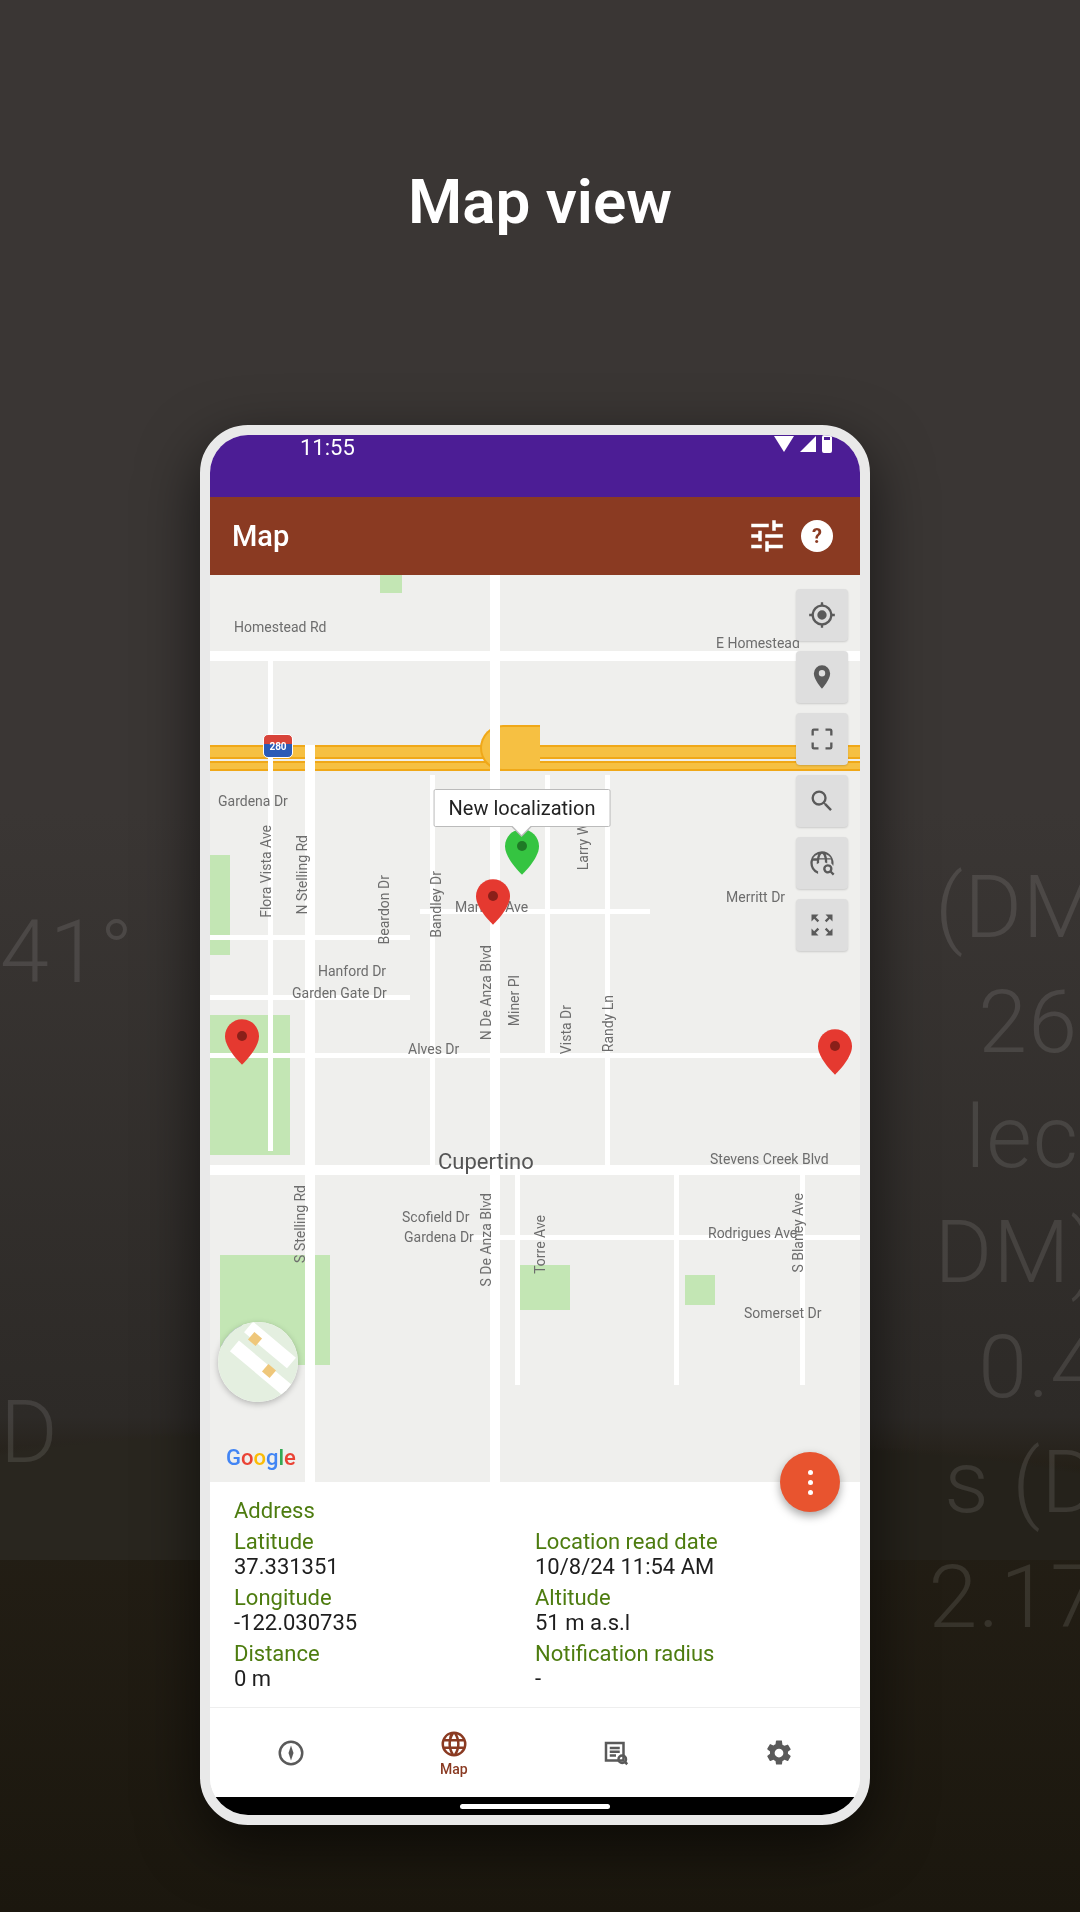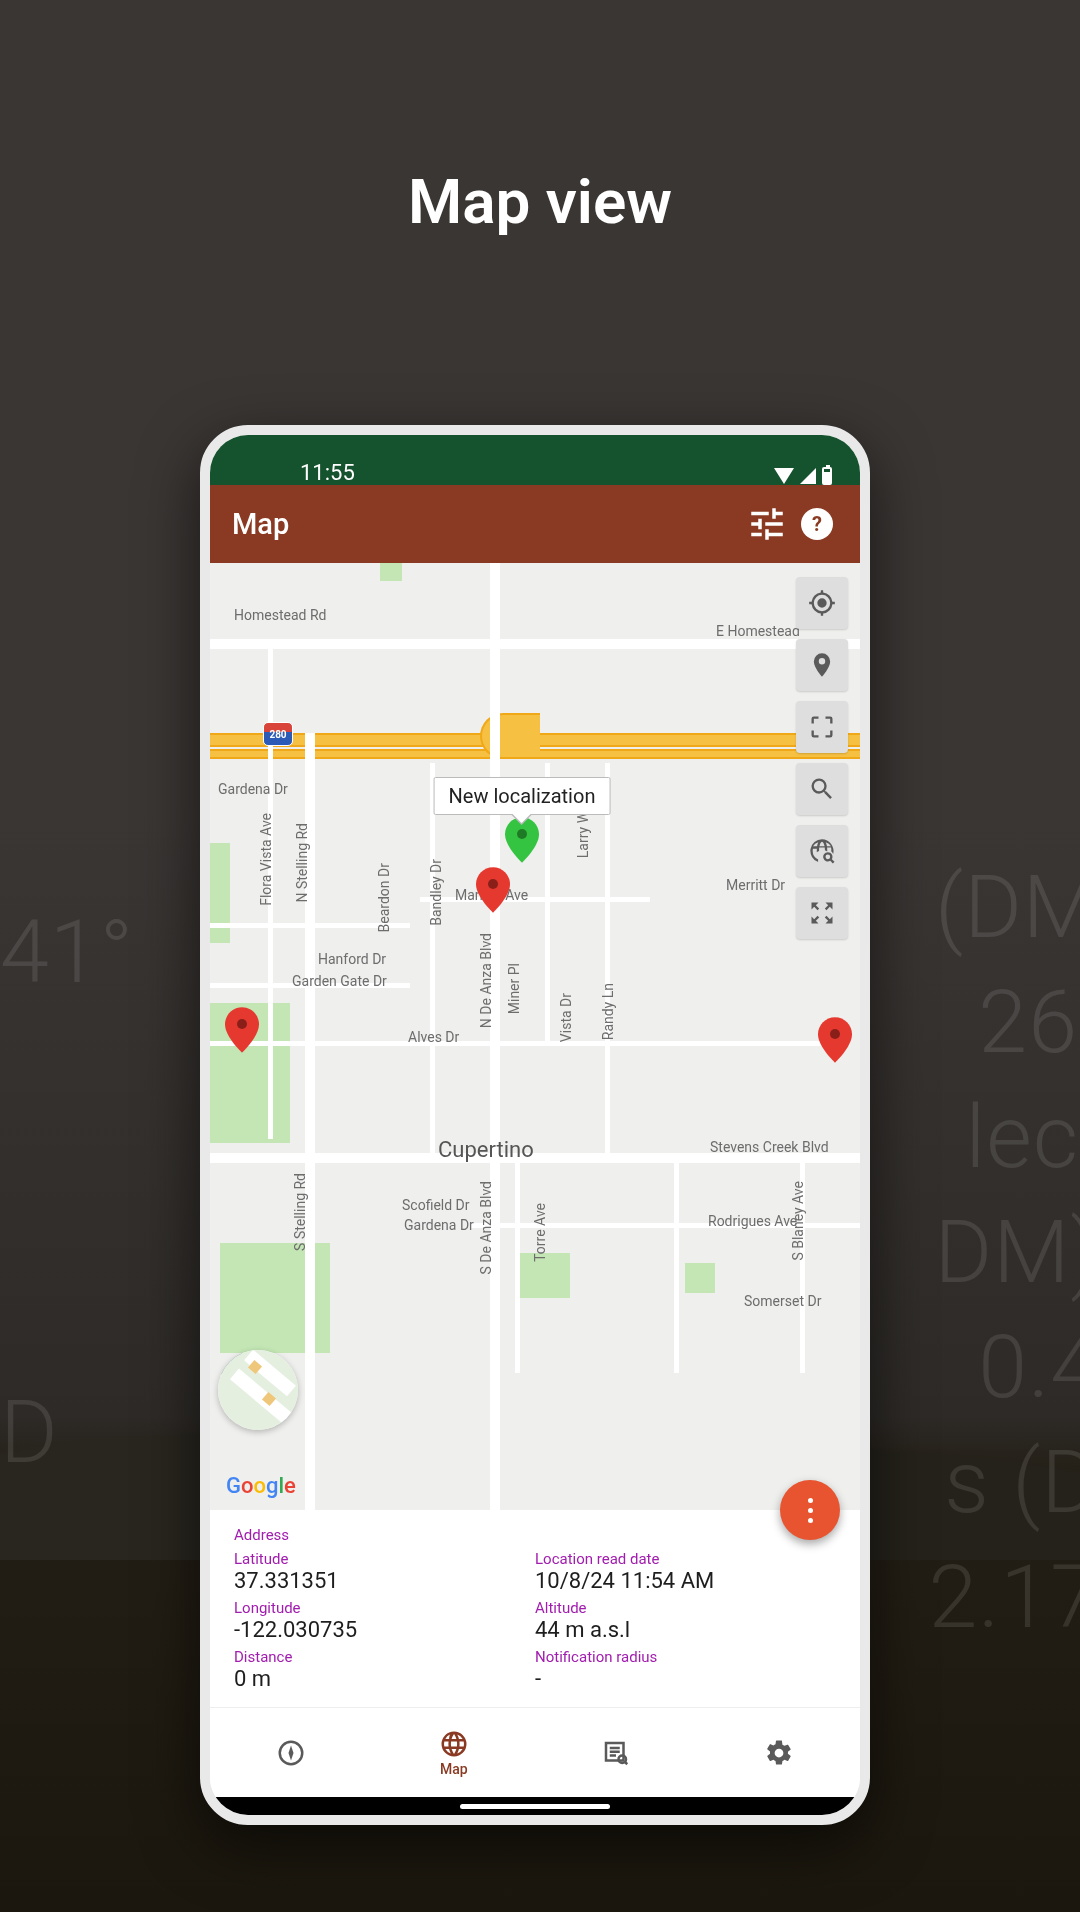--- a/index.html
+++ b/index.html
@@ -24,21 +24,21 @@
 .promo-title { position:absolute; top:165px; left:0; right:0; text-align:center; color:#fff; font-size:62px; font-weight:600; }
 
 .phone {
   position:absolute; left:200px; top:425px; width:670px; height:1400px;
   background:#f5f5f5; border-radius:48px; border:10px solid #e9e9e9;
   box-shadow:0 20px 60px rgba(0,0,0,0.6);
   overflow:hidden;
 }
 .screen { position:absolute; inset:0; display:flex; flex-direction:column; background:#fff; }
 
-.statusbar { height:50px; background:#14532d; color:#fff; display:flex; align-items:flex-end; padding:0 28px 0 90px; font-size:22px; }
+.statusbar { height:62px; background:#4c1d95; color:#fff; display:flex; align-items:flex-start; padding:0 28px 0 90px; font-size:22px; }
 .statusbar .sb-time{flex:0 0 auto}
 .statusbar .sb-spacer{flex:1}
 .sb-icons{display:flex;align-items:center;gap:6px}
 .sb-wifi,.sb-cell,.sb-batt{display:inline-block}
 .sb-wifi{width:0;height:0;border-left:10px solid transparent;border-right:10px solid transparent;border-top:16px solid #fff}
 .sb-cell{width:0;height:0;border-left:16px solid transparent;border-bottom:16px solid #fff}
 .sb-batt{width:10px;height:18px;border:2px solid #fff;border-radius:2px;position:relative;background:linear-gradient(#fff,#fff) bottom/100% 80% no-repeat}
 .sb-batt::before{content:"";position:absolute;top:-4px;left:2px;width:4px;height:2px;background:#fff}
 
 .appbar { height:78px; background:#8a3a22; color:#fff; display:flex; align-items:center; padding:0 22px; }
@@ -91,21 +91,21 @@
 .scout-badge .mini{position:absolute;inset:0;background:#e4efe0}
 .scout-badge .mini::after{content:"";position:absolute;left:30%;top:20%;width:70%;height:14px;background:#fff;transform:rotate(40deg)}
 .scout-badge .mini::before{content:"";position:absolute;left:10%;top:50%;width:90%;height:14px;background:#fff;transform:rotate(40deg)}
 .scout-badge .st1{position:absolute;left:40%;top:15%;width:10px;height:10px;background:#efc77a;transform:rotate(40deg)}
 .scout-badge .st2{position:absolute;left:58%;top:55%;width:10px;height:10px;background:#efc77a;transform:rotate(40deg)}
 
 .fab{position:absolute;right:20px;width:60px;height:60px;border-radius:50%;background:#e8542f;box-shadow:0 4px 10px rgba(0,0,0,0.35);display:flex;flex-direction:column;align-items:center;justify-content:center;gap:5px}
 .fab span{width:5px;height:5px;background:#fff;border-radius:50%}
 
 .info-panel{background:#fff;padding:16px 24px 10px;position:relative}
-.info-lbl{font-size:15px;color:#a21caf}
+.info-lbl{font-size:22px;color:#4d7c0f}
 .info-val{font-size:22px;color:#1e1e1e;margin-bottom:8px}
 .info-grid{display:flex;gap:0;margin-top:6px}
 .info-col{flex:1}
 .info-col .info-val{margin-bottom:6px}
 
 .bottomnav{height:90px;background:#fff;border-top:1px solid #eee;display:flex}
 .nav-item{flex:1;display:flex;flex-direction:column;align-items:center;justify-content:center;gap:2px;color:#5a5a5a}
 .nav-item.active{color:#8a3a22}
 .nav-item svg{width:30px;height:30px}
 .nav-label{font-size:14px;font-weight:500}
@@ -287,21 +287,21 @@
         <div class="info-val">37.331351</div>
         <div class="info-lbl">Longitude</div>
         <div class="info-val">-122.030735</div>
         <div class="info-lbl">Distance</div>
         <div class="info-val">0 m</div>
       </div>
       <div class="info-col">
         <div class="info-lbl">Location read date</div>
         <div class="info-val">10/8/24 11:54 AM</div>
         <div class="info-lbl">Altitude</div>
-        <div class="info-val">44 m a.s.l</div>
+        <div class="info-val">51 m a.s.l</div>
         <div class="info-lbl">Notification radius</div>
         <div class="info-val">-</div>
       </div>
     </div>
   </div>
 
   <div class="bottomnav">
     <div class="nav-item">
       <svg viewBox="0 0 24 24">
             <circle cx="12" cy="12" r="9" fill="none" stroke="currentColor" stroke-width="2"></circle>

